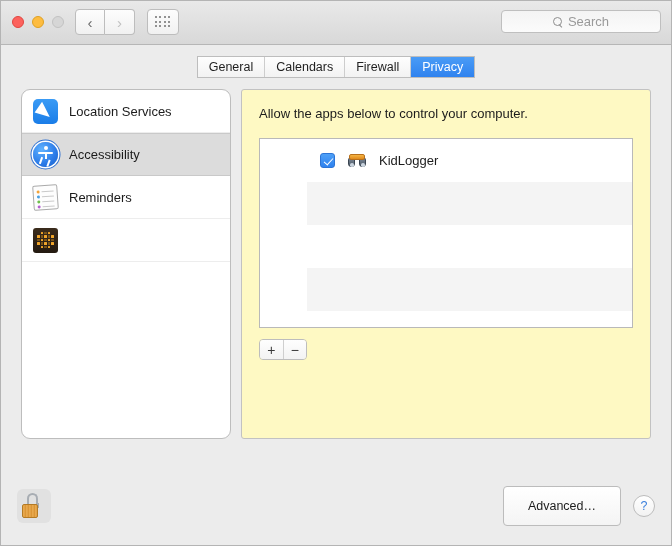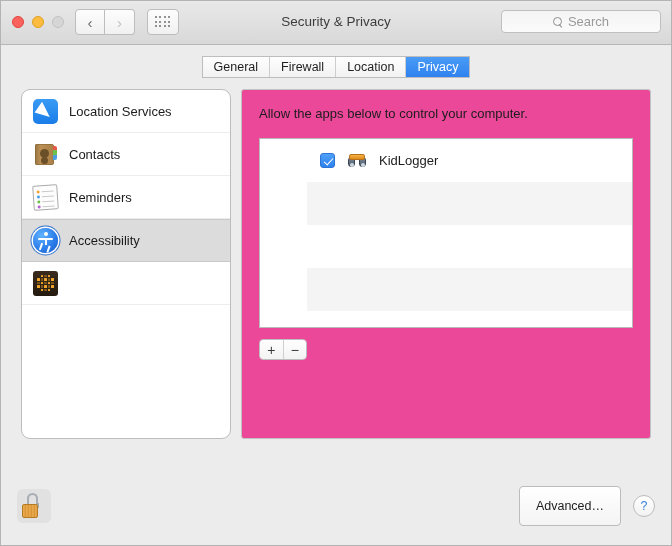--- a/index.html
+++ b/index.html
@@ -334,21 +334,21 @@
     gap: 1px;
     padding: 4px;
   }
   .ic-diagnostics i { background: #f0a52a; border-radius: 0.5px; }
   .ic-diagnostics i.dim { background: #7a5418; }
   .ic-diagnostics i.off { background: transparent; }
 
   
   .rightpane {
     flex: 1;
-    background: #ec4899;
+    background: #fef9c3;
     border: 1px solid #c2c2c2;
     border-radius: 3px;
     padding: 16px 17px;
   }
   .pane-title {
     font-size: 13px;
     color: #1c1c1c;
     margin-bottom: 17px;
   }
 
@@ -478,21 +478,21 @@
     background: repeating-linear-gradient(to right, #e09c3e 0px, #f0b55c 1px, #d68f30 2px, #e09c3e 3px);
     border: 0.5px solid #b47a24;
   }
   .lock-text {
     margin-left: 12px;
     font-size: 12.5px;
     color: #1f1f1f;
   }
   .btn-advanced {
     margin-left: auto;
-    padding: 0 16px;
+    padding: 0 24px;
     height: 40px;
     background: linear-gradient(to bottom, #ffffff, #f4f4f4);
     border: 1px solid #bcbcbc;
     border-radius: 4px;
     font-size: 12.5px;
     color: #1c1c1c;
     display: flex; align-items: center;
   }
   .btn-help {
     margin-left: 12px;
@@ -532,75 +532,68 @@
           <i></i>
           <i></i>
           <i></i>
         <i></i>
           <i></i>
           <i></i>
           <i></i>
       </span>
     </div>
 
-    <div class="win-title">Security &amp; Privacy</div>
 
     <div class="searchfield">
       <span class="mag"></span>
       <span class="search-ph">Search</span>
     </div>
   </div>
 
   <div class="tabbar">
     <div class="tabs">
       <div class="tab">General</div>
+      <div class="tab">Calendars</div>
       <div class="tab">Firewall</div>
-      <div class="tab">Location</div>
       <div class="tab active">Privacy</div>
     </div>
   </div>
 
   <div class="content">
     <div class="panes">
 
       <div class="sidebar">
 
         <div class="side-item">
           <span class="side-icon ic-location"></span>
           <span>Location Services</span>
         </div>
 
-        <div class="side-item">
-          <span class="side-icon ic-contacts">
-              <i></i>
+
+
+        <div class="side-item selected">
+          <span class="side-icon ic-accessibility">
+              <i></i>
+              <u></u>
             </span>
-          <span>Contacts</span>
+          <span>Accessibility</span>
         </div>
-
 
         <div class="side-item">
           <span class="side-icon ic-reminders">
             <i></i>
               <i></i>
               <i></i>
               <i></i>
             <b></b>
               <b></b>
               <b></b>
               <b></b>
           </span>
           <span>Reminders</span>
-        </div>
-
-        <div class="side-item selected">
-          <span class="side-icon ic-accessibility">
-              <i></i>
-              <u></u>
-            </span>
-          <span>Accessibility</span>
         </div>
 
         <div class="side-item">
           <span class="side-icon ic-diagnostics">
             <i class="off"></i>
               <i></i>
               <i class="dim"></i>
               <i></i>
               <i class="off"></i>
             <i></i>

